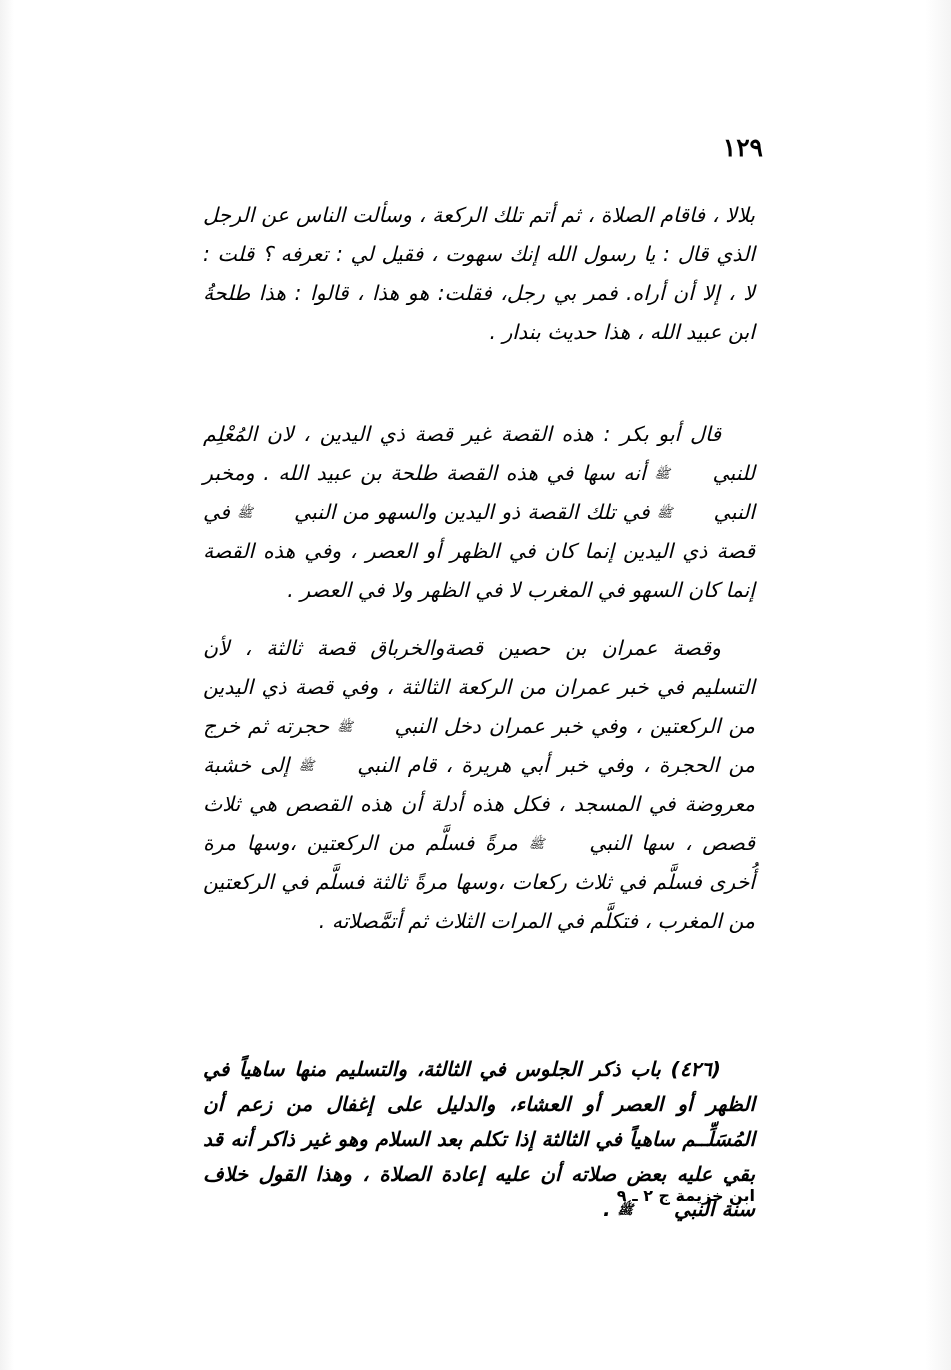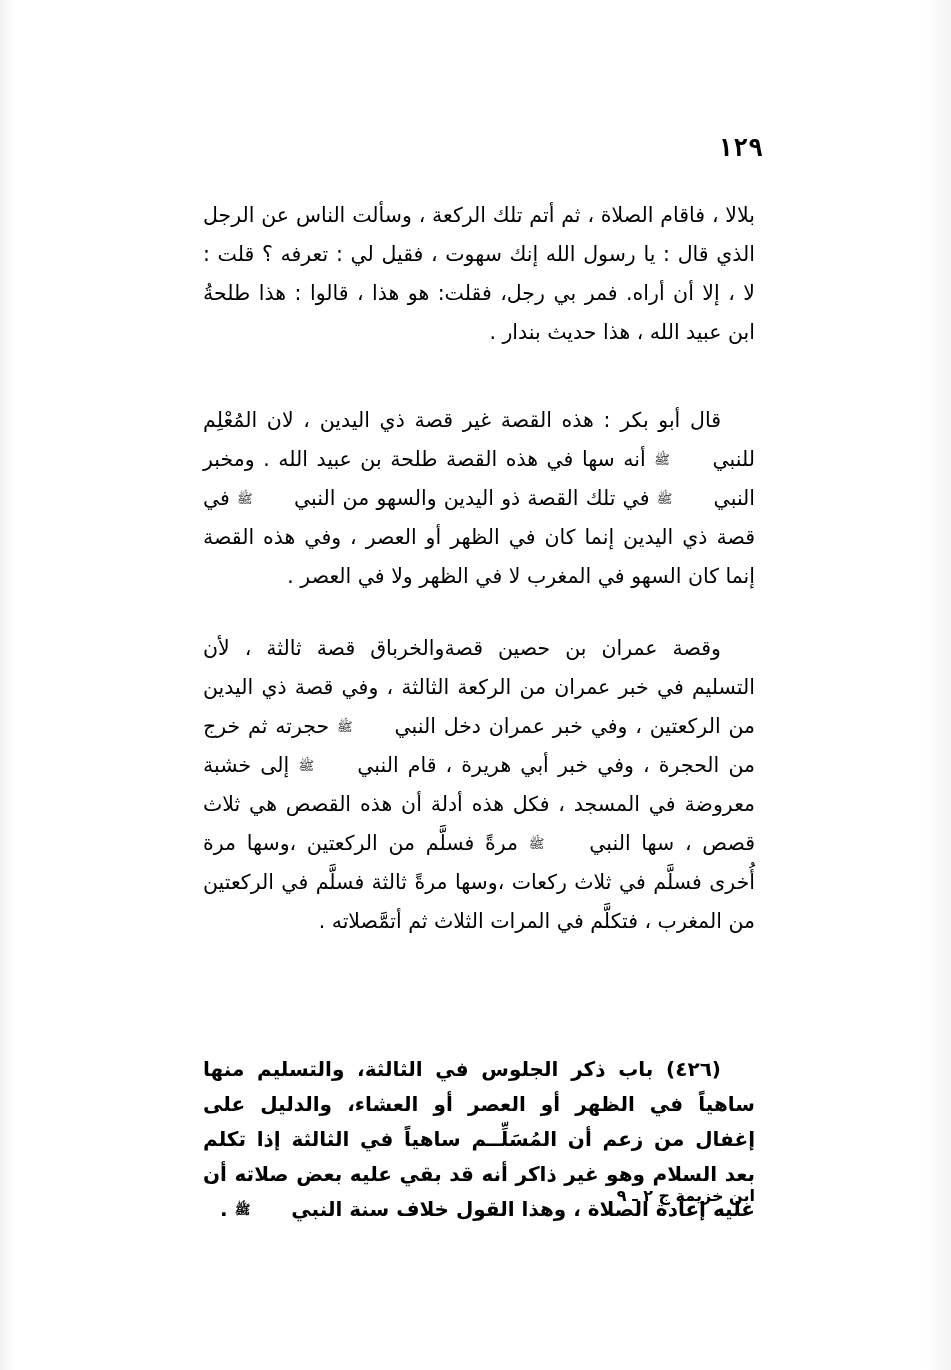--- a/index.html
+++ b/index.html
@@ -39,47 +39,48 @@
     height: 1370px;
   }
 
   .page-number {
     position: absolute;
     top: 133px;
     right: 188px;
     font-size: 25px;
     font-weight: bold;
     letter-spacing: 1px;
-    font-family: Liberation Mono, monospace;
+    font-family: Liberation Sans, sans-serif;
     direction: rtl;
   }
 
   .body-block {
     position: absolute;
     right: 196px;
     width: 562px;
     text-align: justify;
     direction: rtl;
     font-size: 20.5px;
     line-height: 39px;
     font-family: "DejaVu Sans", sans-serif;
   }
 
   .para {
     margin: 0 0 14px 10px;
     text-align: justify;
     text-justify: inter-word;
+    font-style: italic;
   }
   .para.indent {
     text-indent: 34px;
   }
   .para:last-child { margin-bottom: 0; }
 
   .blk1 { top: 196px; }
-  .blk2 { top: 401px; }
+  .blk2 { top: 415px; }
   .blk3 { top: 629px; }
   .blk4 { top: 1052px; }
 
   .bold-block {
     font-weight: bold;
     font-size: 20px;
     line-height: 35px;
     letter-spacing: 0px;
   }
 

